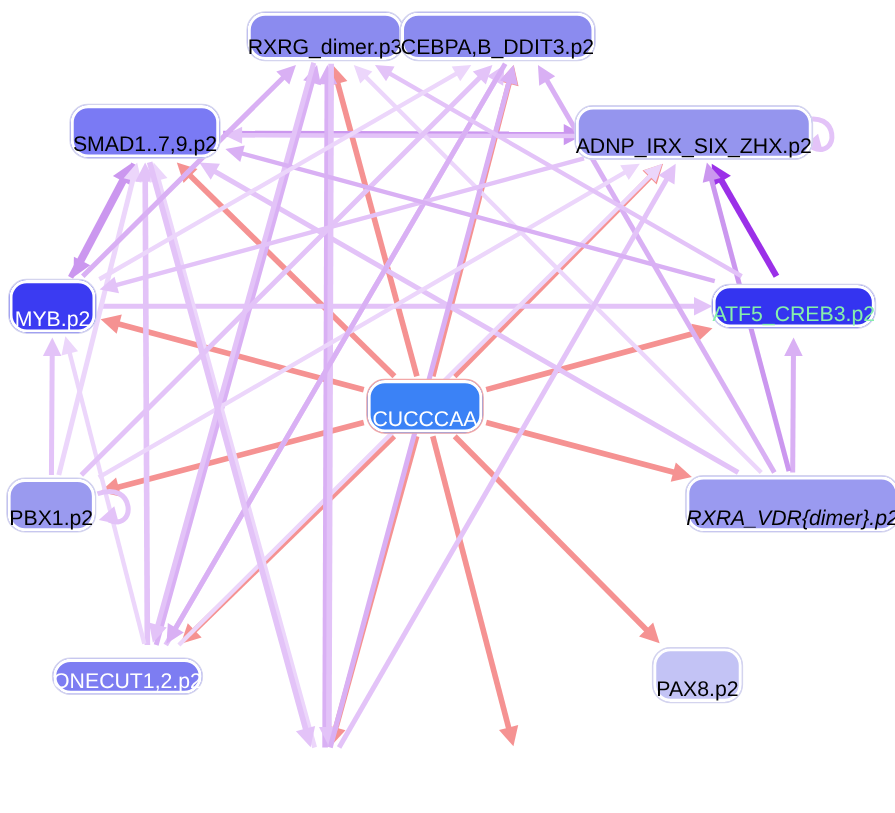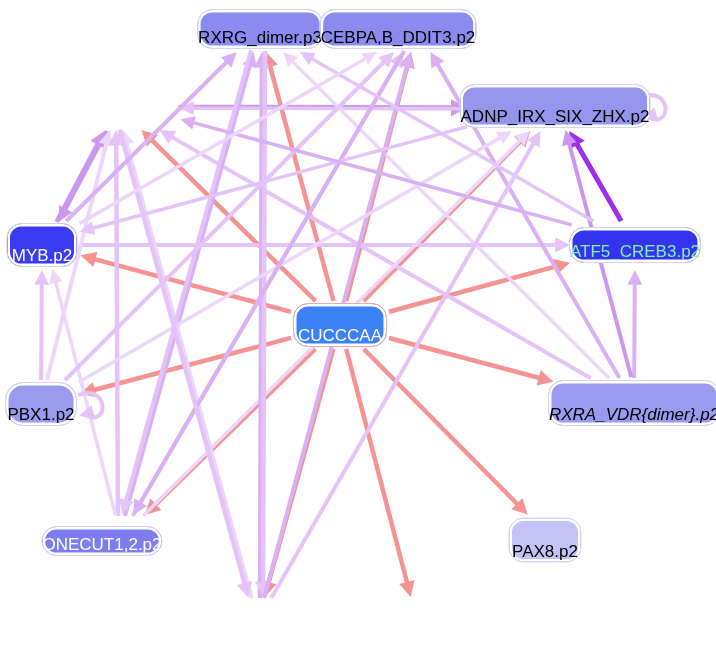--- a/index.html
+++ b/index.html
@@ -127,37 +127,40 @@
       <polygon points="642,118 654.432,106.974 658.28,121.33" fill="#e3c3f8"></polygon>
       <path d="M 78 395 C 109 384, 109 426, 87 416" stroke="#e3c3f8" stroke-width="4" fill="none"></path>
       <polygon points="79,416 91.43199999999999,404.974 95.28,419.33" fill="#e3c3f8"></polygon>
     </svg>
 <div class="node" style="left: 260px; top: 29px; min-width: 115px; height: 40px; background: rgb(139, 139, 239); color: rgb(0, 0, 0);">
       <span>RXRG_dimer.p3</span>
     </div>
     <div class="node" style="left: 398px; top: 29px; min-width: 142px; height: 40px; background: rgb(139, 139, 239); color: rgb(0, 0, 0);">
       <span>CEBPA,B_DDIT3.p2</span>
     </div>
+    <div class="node" style="left: 116px; top: 105px; min-width: 121px; height: 44px; background: rgb(122, 122, 244); color: rgb(0, 0, 0);">
+      <span>SMAD1..7,9.p2</span>
+    </div>
     <div class="node" style="left: 555px; top: 106px; min-width: 170px; height: 44px; background: rgb(149, 149, 238); color: rgb(0, 0, 0);">
       <span>ADNP_IRX_SIX_ZHX.p2</span>
     </div>
     <div class="node" style="left: 42px; top: 245px; min-width: 71px; height: 44px; background: rgb(59, 59, 242); color: rgb(255, 255, 255);">
       <span>MYB.p2</span>
     </div>
     <div class="node" style="left: 635px; top: 245px; min-width: 124px; height: 36px; background: rgb(52, 52, 240); color: #86efac;">
       <span>ATF5_CREB3.p2</span>
     </div>
     <div class="node" style="left: 340px; top: 325px; min-width: 94px; height: 44px; background: #3b82f6; color: rgb(255, 255, 255); border-color: rgb(242, 168, 168);">
       <span>CUCCCAA</span>
     </div>
-    <div class="node" style="left: 41px; top: 404px; min-width: 72px; height: 44px; background: rgb(154, 154, 239); color: rgb(0, 0, 0); border-radius: 18px;">
+    <div class="node" style="left: 41px; top: 404px; min-width: 72px; height: 44px; background: rgb(154, 154, 239); color: rgb(0, 0, 0);">
       <span>PBX1.p2</span>
     </div>
     <div class="node" style="left: 634px; top: 403px; min-width: 155px; height: 46px; background: rgb(154, 154, 240); color: rgb(0, 0, 0); font-style: italic;">
       <span>RXRA_VDR{dimer}.p2</span>
     </div>
     <div class="node" style="left: 102px; top: 541px; min-width: 108px; height: 30px; background: rgb(125, 125, 242); color: rgb(255, 255, 255);">
       <span>ONECUT1,2.p2</span>
     </div>
-    <div class="node" style="left: 545px; top: 540px; min-width: 73px; height: 45px; background: rgb(195, 195, 245); color: rgb(0, 0, 0);">
+    <div class="node" style="left: 558px; top: 540px; min-width: 73px; height: 45px; background: rgb(195, 195, 245); color: rgb(0, 0, 0);">
       <span>PAX8.p2</span>
     </div>
   </div>
 
 </body></html>

